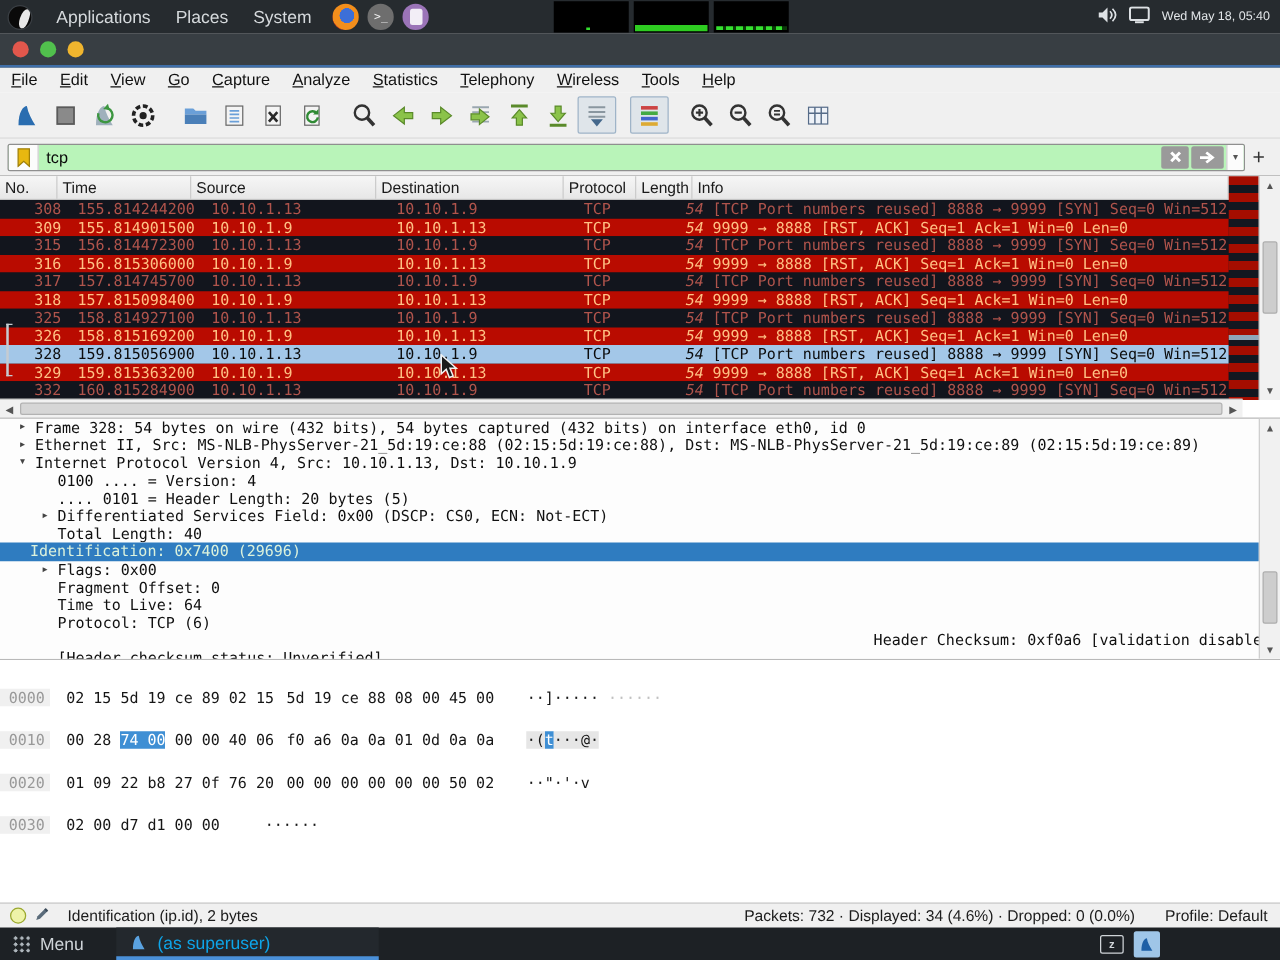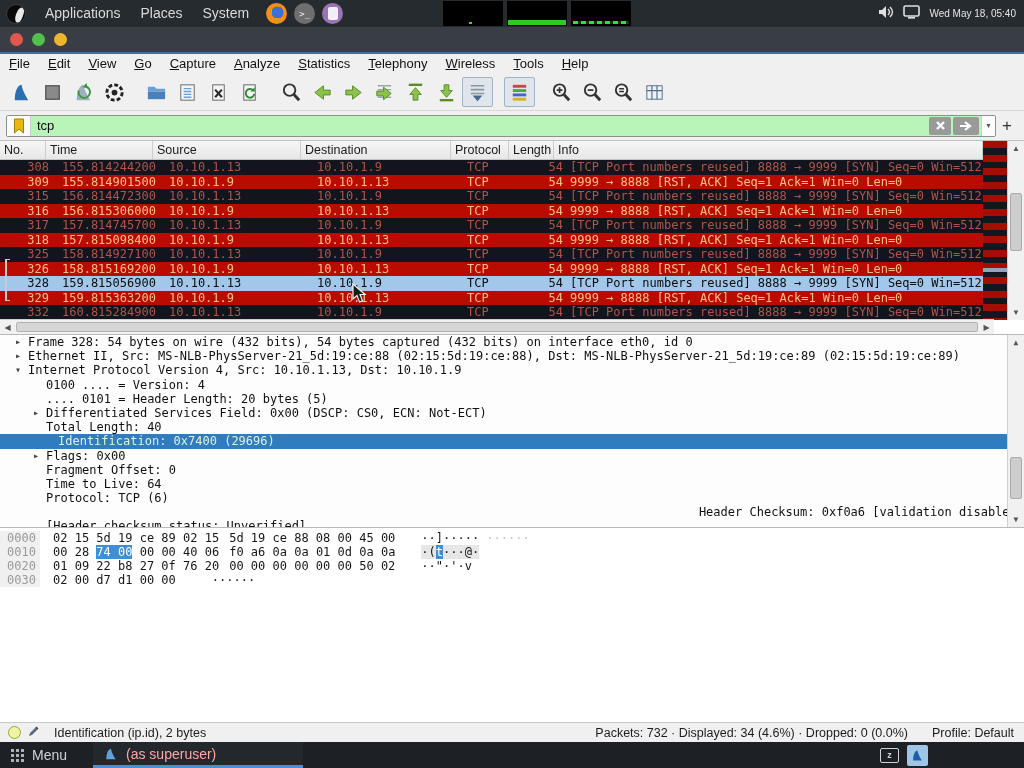--- a/index.html
+++ b/index.html
@@ -61,21 +61,21 @@
   .pkt-row { display:flex; height:14.5px; line-height:14.5px; font-family:"DejaVu Sans Mono",monospace; font-size:12px; white-space:nowrap; }
   .pkt-row.dark { background:#12151d; color:#b0544c; }
   .pkt-row.red  { background:#b90b00; color:#ffc184; }
   .pkt-row.sel  { background:#a3c7e8; color:#0c0c0c; }
   .cell { overflow:hidden; white-space:nowrap; flex:0 0 auto; }
   .c-no    { width:62px;  text-align:right; padding-right:13px; }
   .c-time  { width:107px; }
   .c-src   { width:148px; }
   .c-dst   { width:150px; }
   .c-proto { width:58px;  }
-  .c-len   { width:45px;  text-align:right; padding-right:7px; }
+  .c-len   { width:45px;  text-align:right; padding-right:7px;font-style:italic; }
   .c-info  { flex:1 1 auto; }
   .bracket { position:absolute; left:5px; width:5px; border-left:2px solid #c5cbd1; border-top:1px solid #c5cbd1; border-bottom:1px solid #c5cbd1; }
   .minimap { position:absolute; top:0; right:17px; width:24px; height:179px;
     background:repeating-linear-gradient(180deg,#a50d00 0 7px,#131720 7px 13.6px); }
   .minimap .mark { position:absolute; left:0; right:0; top:71%; height:4px; background:#8fa6b8; }
   .vscroll { position:absolute; top:0; right:0; width:17px; background:#f1f1f1; border-left:1px solid #cfcfcf; }
   .vs-list { height:179px; }
   .sarrow { height:15px; display:flex; align-items:center; justify-content:center; font-size:8px; color:#555; }
   .vthumb { position:absolute; left:2px; right:2px; background:#cdcdcd; border:1px solid #adadad; border-radius:2px; }
   .hscroll { position:absolute; bottom:0; left:0; height:15px; width:994px; background:#f1f1f1; border-top:1px solid #cfcfcf; display:flex; }
@@ -84,40 +84,40 @@
 
   
   .details { position:relative; height:193px; background:#fdfdfd; border-top:1px solid #b9b9b9; overflow:hidden; font-family:"DejaVu Sans Mono",monospace; font-size:12px; color:#101010; flex:0 0 auto; }
   .dline { height:14.2px; line-height:14.2px; white-space:nowrap; overflow:hidden; display:flex; }
   .dline .arr { width:20px; flex:0 0 auto; text-align:center; color:#444; font-size:10px; }
   .dline.sel { background:#2f7cc0; color:#dcf2dc; }
   .det-scroll { position:absolute; top:0; right:0; bottom:0; width:17px; background:#f1f1f1; border-left:1px solid #cfcfcf; }
 
   
   .hexpane { flex:1 1 auto; background:#ffffff; border-top:1px solid #b9b9b9; font-family:"DejaVu Sans Mono",monospace; font-size:12px; color:#161616; padding-top:3px; overflow:hidden; }
-  .hrow { height:14px; line-height:14px; white-space:pre; }
+  .hrow { height:14px; line-height:14px; white-space:pre;margin-top:20px; }
   .hoff { display:inline-block; width:40px; background:#f0f0f0; color:#999; padding-left:7px; margin-right:13px; }
   .hgap { display:inline-block; width:10px; }
   .agap { display:inline-block; width:26px; }
   .hl { background:#3f8fd4; color:#fff; }
   .shade { background:#e6e6e6; }
   .dim { color:#c0c0c0; }
 
   
   .statusbar { height:20px; background:#f0f0f0; border-top:1px solid #c9c9c9; display:flex; align-items:center; font-size:12.5px; color:#1c1c1c; flex:0 0 auto; }
   .expert { width:13px; height:13px; border-radius:50%; background:#eef3a8; border:1px solid #9aa82e; margin:0 6px 0 8px; }
   .pencil { margin-right:14px; }
   .stat-right { margin-left:auto; display:flex; gap:24px; padding-right:10px; }
 
   
   .taskbar { height:26px; background:#1d2125; display:flex; align-items:center; color:#cfd4d8; font-size:14px; flex:0 0 auto; }
   .gridicon { width:14px; height:14px; margin:0 8px 0 10px;
     background-image:radial-gradient(#aeb6bc 1.4px, transparent 1.6px); background-size:5px 5px; }
   .menu-label { margin-right:26px; }
-  .task { height:26px; width:210px; display:flex; align-items:center; gap:7px; padding-left:10px; background:#23282d; border-bottom:3px solid #4a90d9; color:#fca5a5; }
+  .task { height:26px; width:210px; display:flex; align-items:center; gap:7px; padding-left:10px; background:#23282d; border-bottom:3px solid #4a90d9; color:#0ea5e9; }
   .tray { margin-left:auto; display:flex; align-items:center; gap:8px; margin-right:96px; }
   .kbd { width:19px; height:15px; border:1.5px solid #cfd4d8; border-radius:2px; color:#cfd4d8; font-size:9px; display:flex; align-items:center; justify-content:center; font-weight:bold; }
   .trayfin { width:21px; height:21px; background:#9fc6e8; border-radius:2px; display:flex; align-items:center; justify-content:center; }
 
   .cursor { position:absolute; left:352px; top:283px; z-index:50; pointer-events:none; }
 </style>
 </head>
 <body>
 
 <div class="screen">
@@ -478,21 +478,21 @@
         <div class="dline" style="padding-left: 46px;">
           <span>.... 0101 = Header Length: 20 bytes (5)</span>
         </div>
         <div class="dline" style="padding-left: 26px;">
           <span class="arr">▸</span>
           <span>Differentiated Services Field: 0x00 (DSCP: CS0, ECN: Not-ECT)</span>
         </div>
         <div class="dline" style="padding-left: 46px;">
           <span>Total Length: 40</span>
         </div>
-        <div class="dline sel" style="padding-left: 58px;">
+        <div class="dline sel" style="padding-left: 24px;">
           <span>Identification: 0x7400 (29696)</span>
         </div>
         <div class="dline" style="padding-left: 26px;">
           <span class="arr">▸</span>
           <span>Flags: 0x00</span>
         </div>
         <div class="dline" style="padding-left: 46px;">
           <span>Fragment Offset: 0</span>
         </div>
         <div class="dline" style="padding-left: 46px;">

